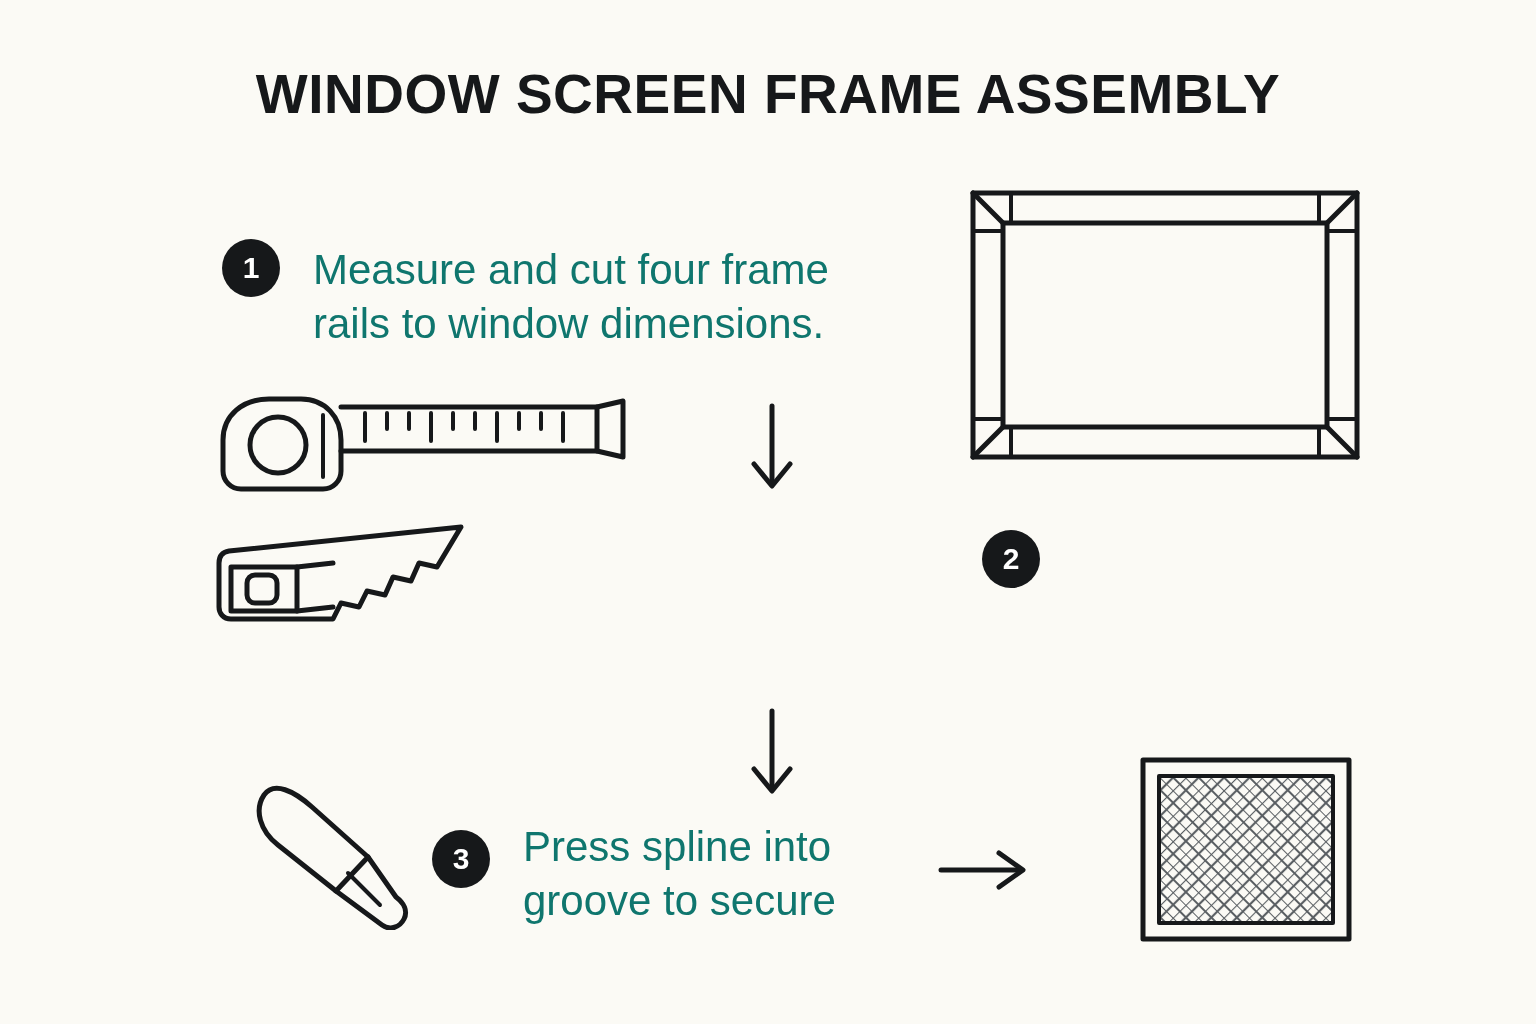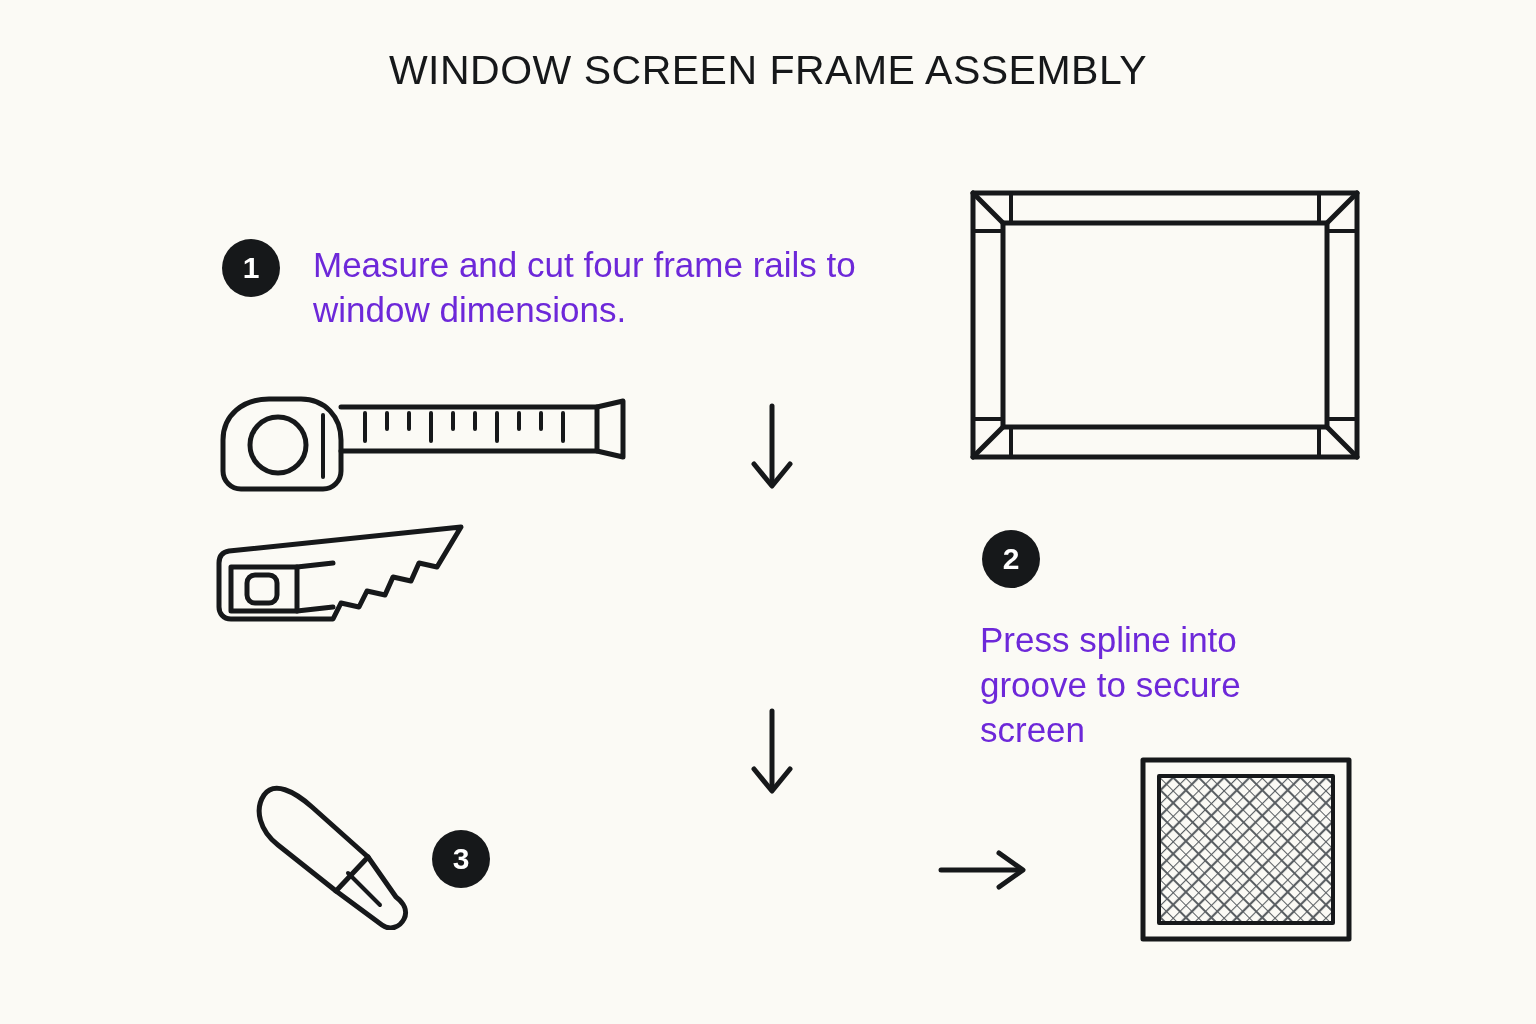--- a/index.html
+++ b/index.html
@@ -14,48 +14,48 @@
     color: #1a1a1a;
     overflow: hidden;
     position: relative;
   }
   .canvas {
     position: absolute;
     inset: 0;
   }
   .title {
     position: absolute;
-    top: 47px;
+    top: 62px;
     left: 0;
     width: 100%;
     text-align: center;
-    font-size: 41px;
-    font-weight: normal;
+    font-size: 55px;
+    font-weight: bold;
     letter-spacing: 0.5px;
     color: #16181a;
   }
   .step-badge {
     position: absolute;
     width: 58px;
     height: 58px;
     border-radius: 50%;
     background: #16181a;
     color: #ffffff;
     font-size: 30px;
     font-weight: bold;
     display: flex;
     align-items: center;
     justify-content: center;
     line-height: 1;
   }
   .step-text {
     position: absolute;
-    font-size: 35px;
+    font-size: 42px;
     line-height: 1.28;
-    color: #6d28d9;
+    color: #0f766e;
   }
   .icon-box {
     position: absolute;
   }
   .arrow {
     position: absolute;
   }
   
   #badge-1 { left: 222px; top: 239px; }
   #text-1  { left: 313px; top: 243px; width: 600px; }
@@ -113,33 +113,33 @@
 
   <div class="icon-box" id="icon-tool">
     <svg width="200" height="175" viewBox="0 0 200 175" fill="none" stroke="#16181a" stroke-width="5" stroke-linejoin="round" stroke-linecap="round">
       <path d="M24 40 C14 55 20 76 38 90 L96 136 L128 102 L72 52 C54 36 34 26 24 40 Z"></path>
       <path d="M96 136 L142 170 C150 176 160 172 164 164 C168 156 164 148 156 142 L128 102"></path>
       <path d="M108 118 L140 150" stroke-width="4"></path>
     </svg>
   </div>
 
   <div class="step-badge" id="badge-3">3</div>
+  <div class="step-text" id="text-3">Press spline into groove to secure</div>
 
   <div class="icon-box" id="frame-diagram">
     <svg width="400" height="280" viewBox="0 0 400 280" fill="none" stroke="#16181a" stroke-width="5" stroke-linejoin="round" stroke-linecap="round">
       <rect x="8" y="8" width="384" height="264"></rect>
       <rect x="38" y="38" width="324" height="204"></rect>
       <path d="M8 8 L38 38 M392 8 L362 38 M8 272 L38 242 M392 272 L362 242"></path>
       <path d="M8 46 L38 46 M8 234 L38 234 M362 46 L392 46 M362 234 L392 234" stroke-width="4"></path>
       <path d="M46 8 L46 38 M354 8 L354 38 M46 242 L46 272 M354 242 L354 272" stroke-width="4"></path>
     </svg>
   </div>
 
   <div class="step-badge" id="badge-2">2</div>
-  <div class="step-text" id="text-2">Press spline into groove to secure screen</div>
 
   <div class="icon-box" id="mesh-diagram">
     <svg width="222" height="195" viewBox="0 0 222 195" fill="none" stroke="#16181a" stroke-width="5" stroke-linejoin="round">
       <defs>
         <pattern id="mesh" width="18" height="18" patternUnits="userSpaceOnUse" patternTransform="rotate(45)">
           <path d="M0 0 L0 18 M9 0 L9 18 M0 0 L18 0 M0 9 L18 9" stroke="#5a5f63" stroke-width="2.2" fill="none"></path>
         </pattern>
       </defs>
       <rect x="8" y="8" width="206" height="179"></rect>
       <rect x="24" y="24" width="174" height="147" fill="url(#mesh)" stroke="#16181a" stroke-width="4"></rect>

